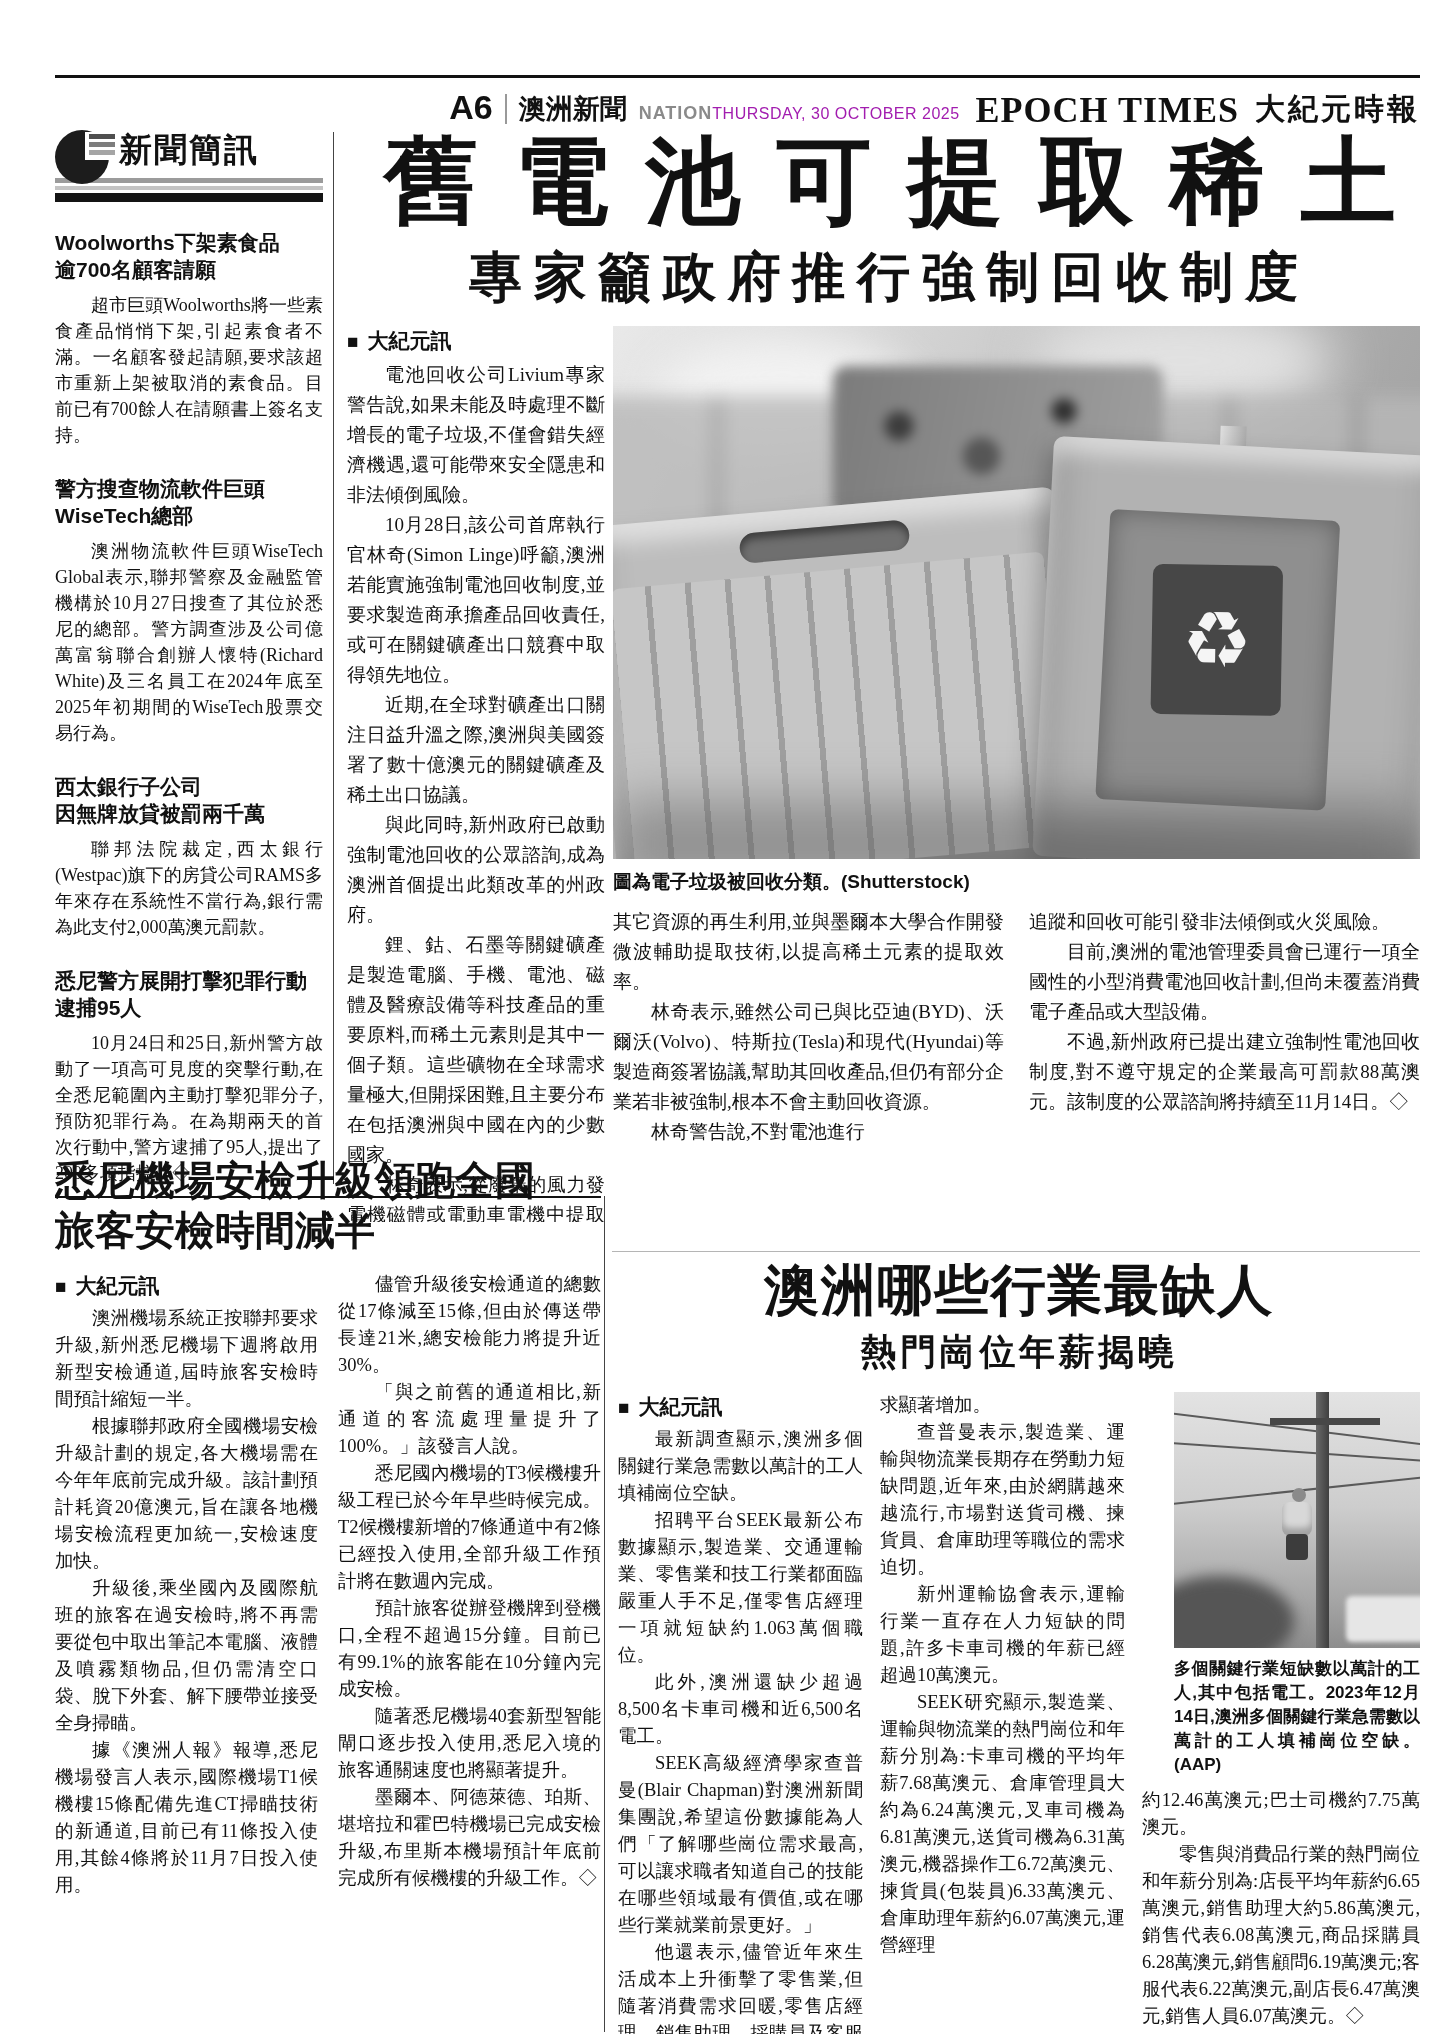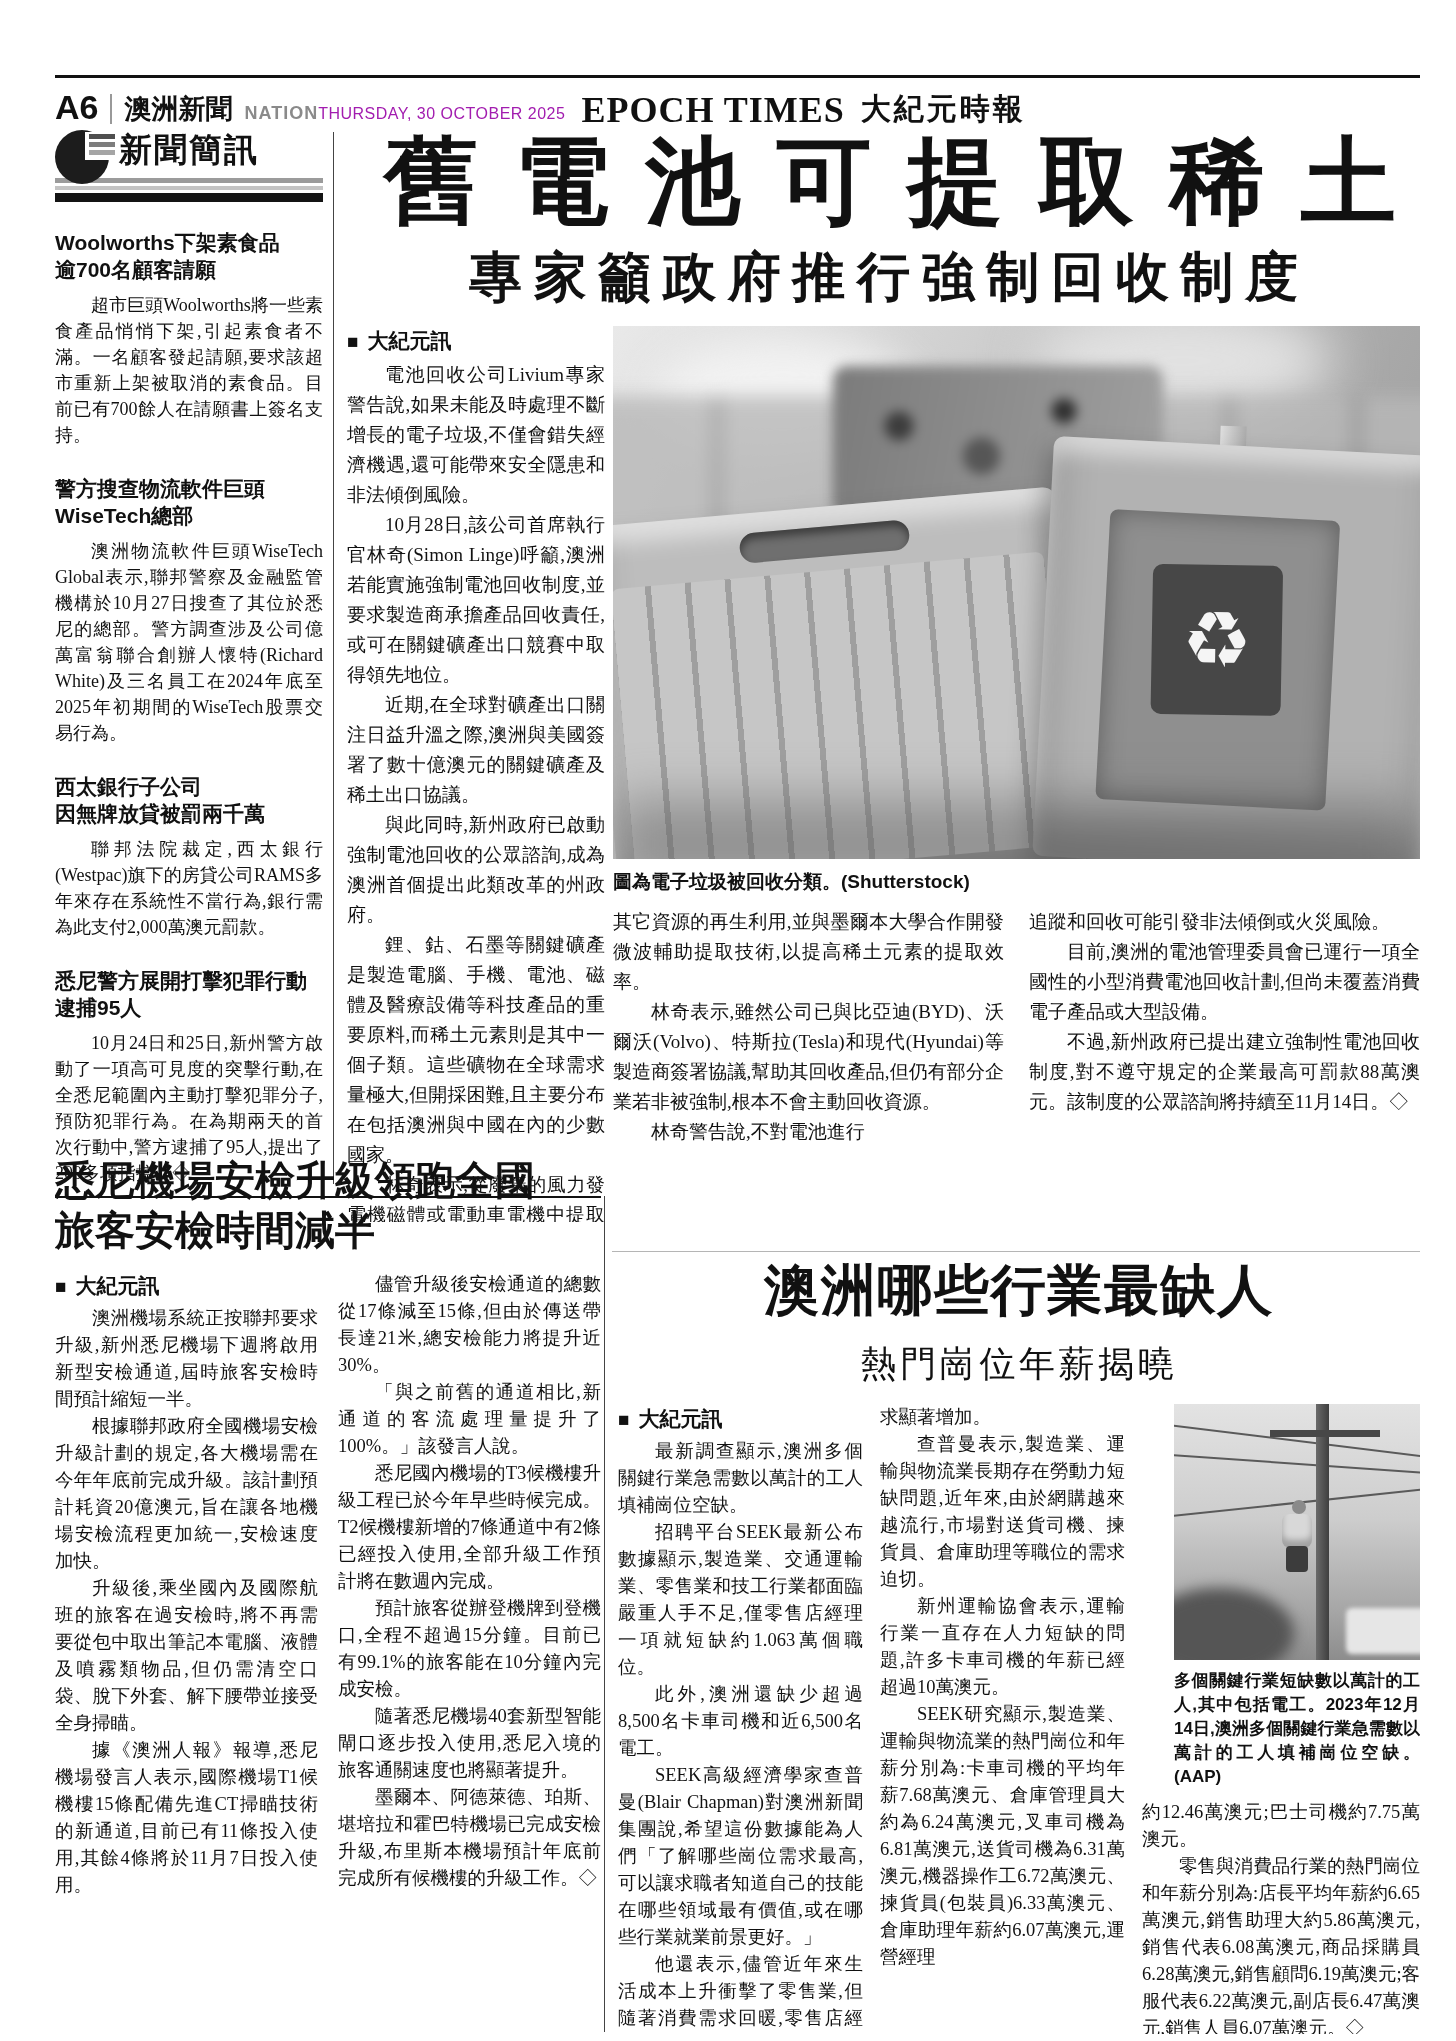--- a/index.html
+++ b/index.html
@@ -2,21 +2,21 @@
 <html><head>
 <meta charset="utf-8">
 <style>
   * { margin:0; padding:0; box-sizing:border-box; }
   html,body { background:#ffffff; }
   body { width:1456px; height:2041px; position:relative; font-family:"Liberation Serif", serif; color:#111; }
   .abs { position:absolute; }
 
   
   .toprule { left:55px; top:75px; width:1365px; height:3px; background:#111; }
-  .header-row { left:55px; top:84px; width:1365px; height:40px; display:flex; justify-content:flex-start; align-items:flex-end; }
+  .header-row { left:55px; top:84px; width:1365px; height:40px; display:flex; justify-content:flex-end; align-items:flex-end; }
   .h-left { display:flex; align-items:flex-end; gap:12px; }
   .pageno { font-family:"Liberation Sans",sans-serif; font-weight:900; font-size:34px; line-height:34px; }
   .hbar { width:2px; height:30px; background:#999; }
   .section-cn { font-family:"Liberation Sans",sans-serif; font-weight:900; font-size:27px; line-height:29px; }
   .section-en { font-family:"Liberation Sans",sans-serif; font-weight:800; font-size:18px; line-height:22px; color:#8a8a8a; letter-spacing:1px; }
   .h-right { display:flex; align-items:flex-end; gap:16px; }
   .pdate { font-family:"Liberation Sans",sans-serif; font-size:16px; line-height:20px; letter-spacing:0.5px; color:#a21caf; }
   .brand-en { font-family:"Liberation Serif",serif; font-weight:700; font-size:36px; line-height:28px; letter-spacing:1px; }
   .brand-cn { font-family:"Liberation Serif",serif; font-weight:900; font-size:30px; line-height:30px; letter-spacing:3px; }
 
@@ -89,21 +89,21 @@
 
   
   .airport { left:55px; top:1155px; width:546px; height:826px; overflow:hidden; }
   .airport-title { font-family:"Liberation Sans",sans-serif; font-weight:900; font-size:40px; line-height:50px; }
   .airport-cols { display:flex; gap:20px; margin-top:16px; height:664px; overflow:hidden; }
   .airport-cols .bcol { flex:1; }
 
   
   .jobs { left:618px; top:1258px; width:802px; height:776px; overflow:hidden; }
   .jobs-title { font-family:"Liberation Sans",sans-serif; font-weight:900; font-size:55px; line-height:64px; text-align:center; letter-spacing:0.03em; }
-  .jobs-subtitle { font-family:"Liberation Sans",sans-serif; font-weight:400; font-size:36px; line-height:44px; text-align:center; letter-spacing:0.1em; margin-top:20px; }
+  .jobs-subtitle { font-family:"Liberation Sans",sans-serif; font-weight:700; font-size:36px; line-height:44px; text-align:center; letter-spacing:0.1em; margin-top:8px; }
   .jobs-body { display:flex; gap:17px; margin-top:18px; height:646px; overflow:hidden; }
   .jcol1,.jcol2 { width:245px; flex:0 0 auto; }
   .jcol3 { width:278px; flex:0 0 auto; }
 
   
   .photo-elec { position:relative; width:246px; height:256px; margin-left:auto; overflow:hidden; background:linear-gradient(#e3e3e3 0%,#cdcdcd 45%,#a7a7a7 80%,#8d8d8d 100%); }
   .wire { position:absolute; height:2px; background:#5a5a5a; }
   .w1 { left:-10px; top:38px; width:300px; transform:rotate(7deg); }
   .w2 { left:-10px; top:60px; width:300px; transform:rotate(4deg); }
   .w3 { left:-10px; top:96px; width:300px; transform:rotate(-6deg); }

